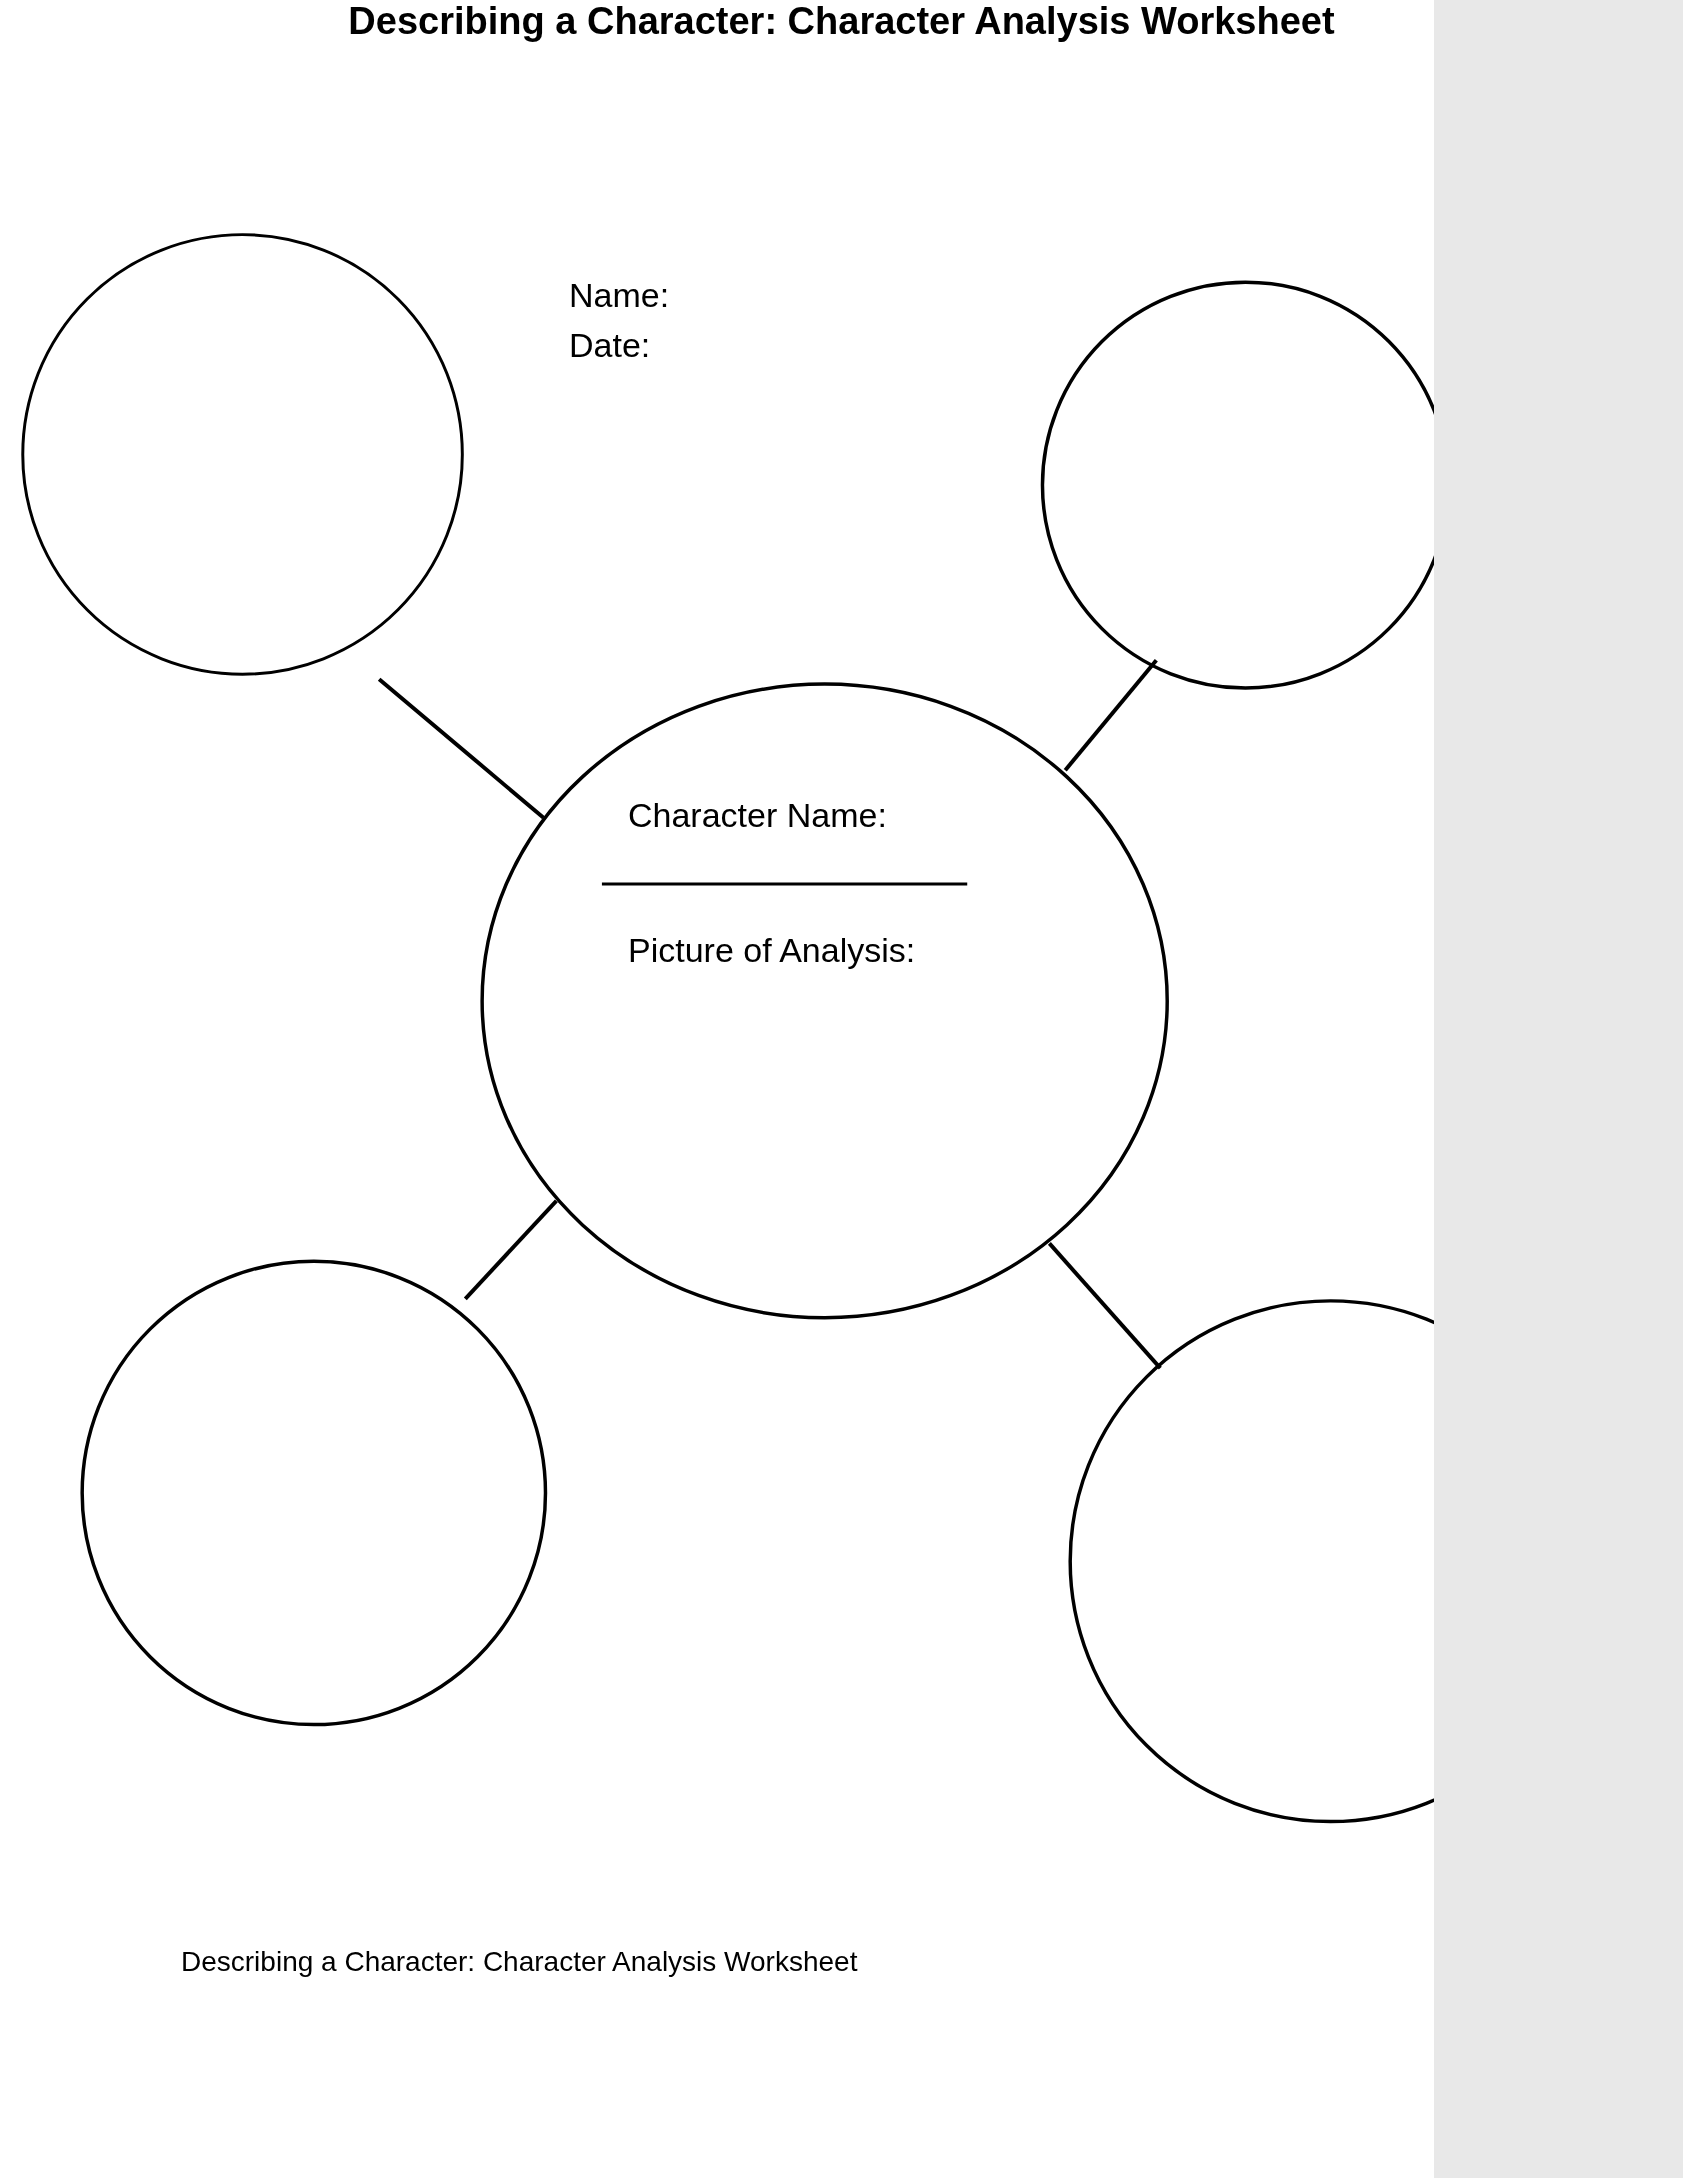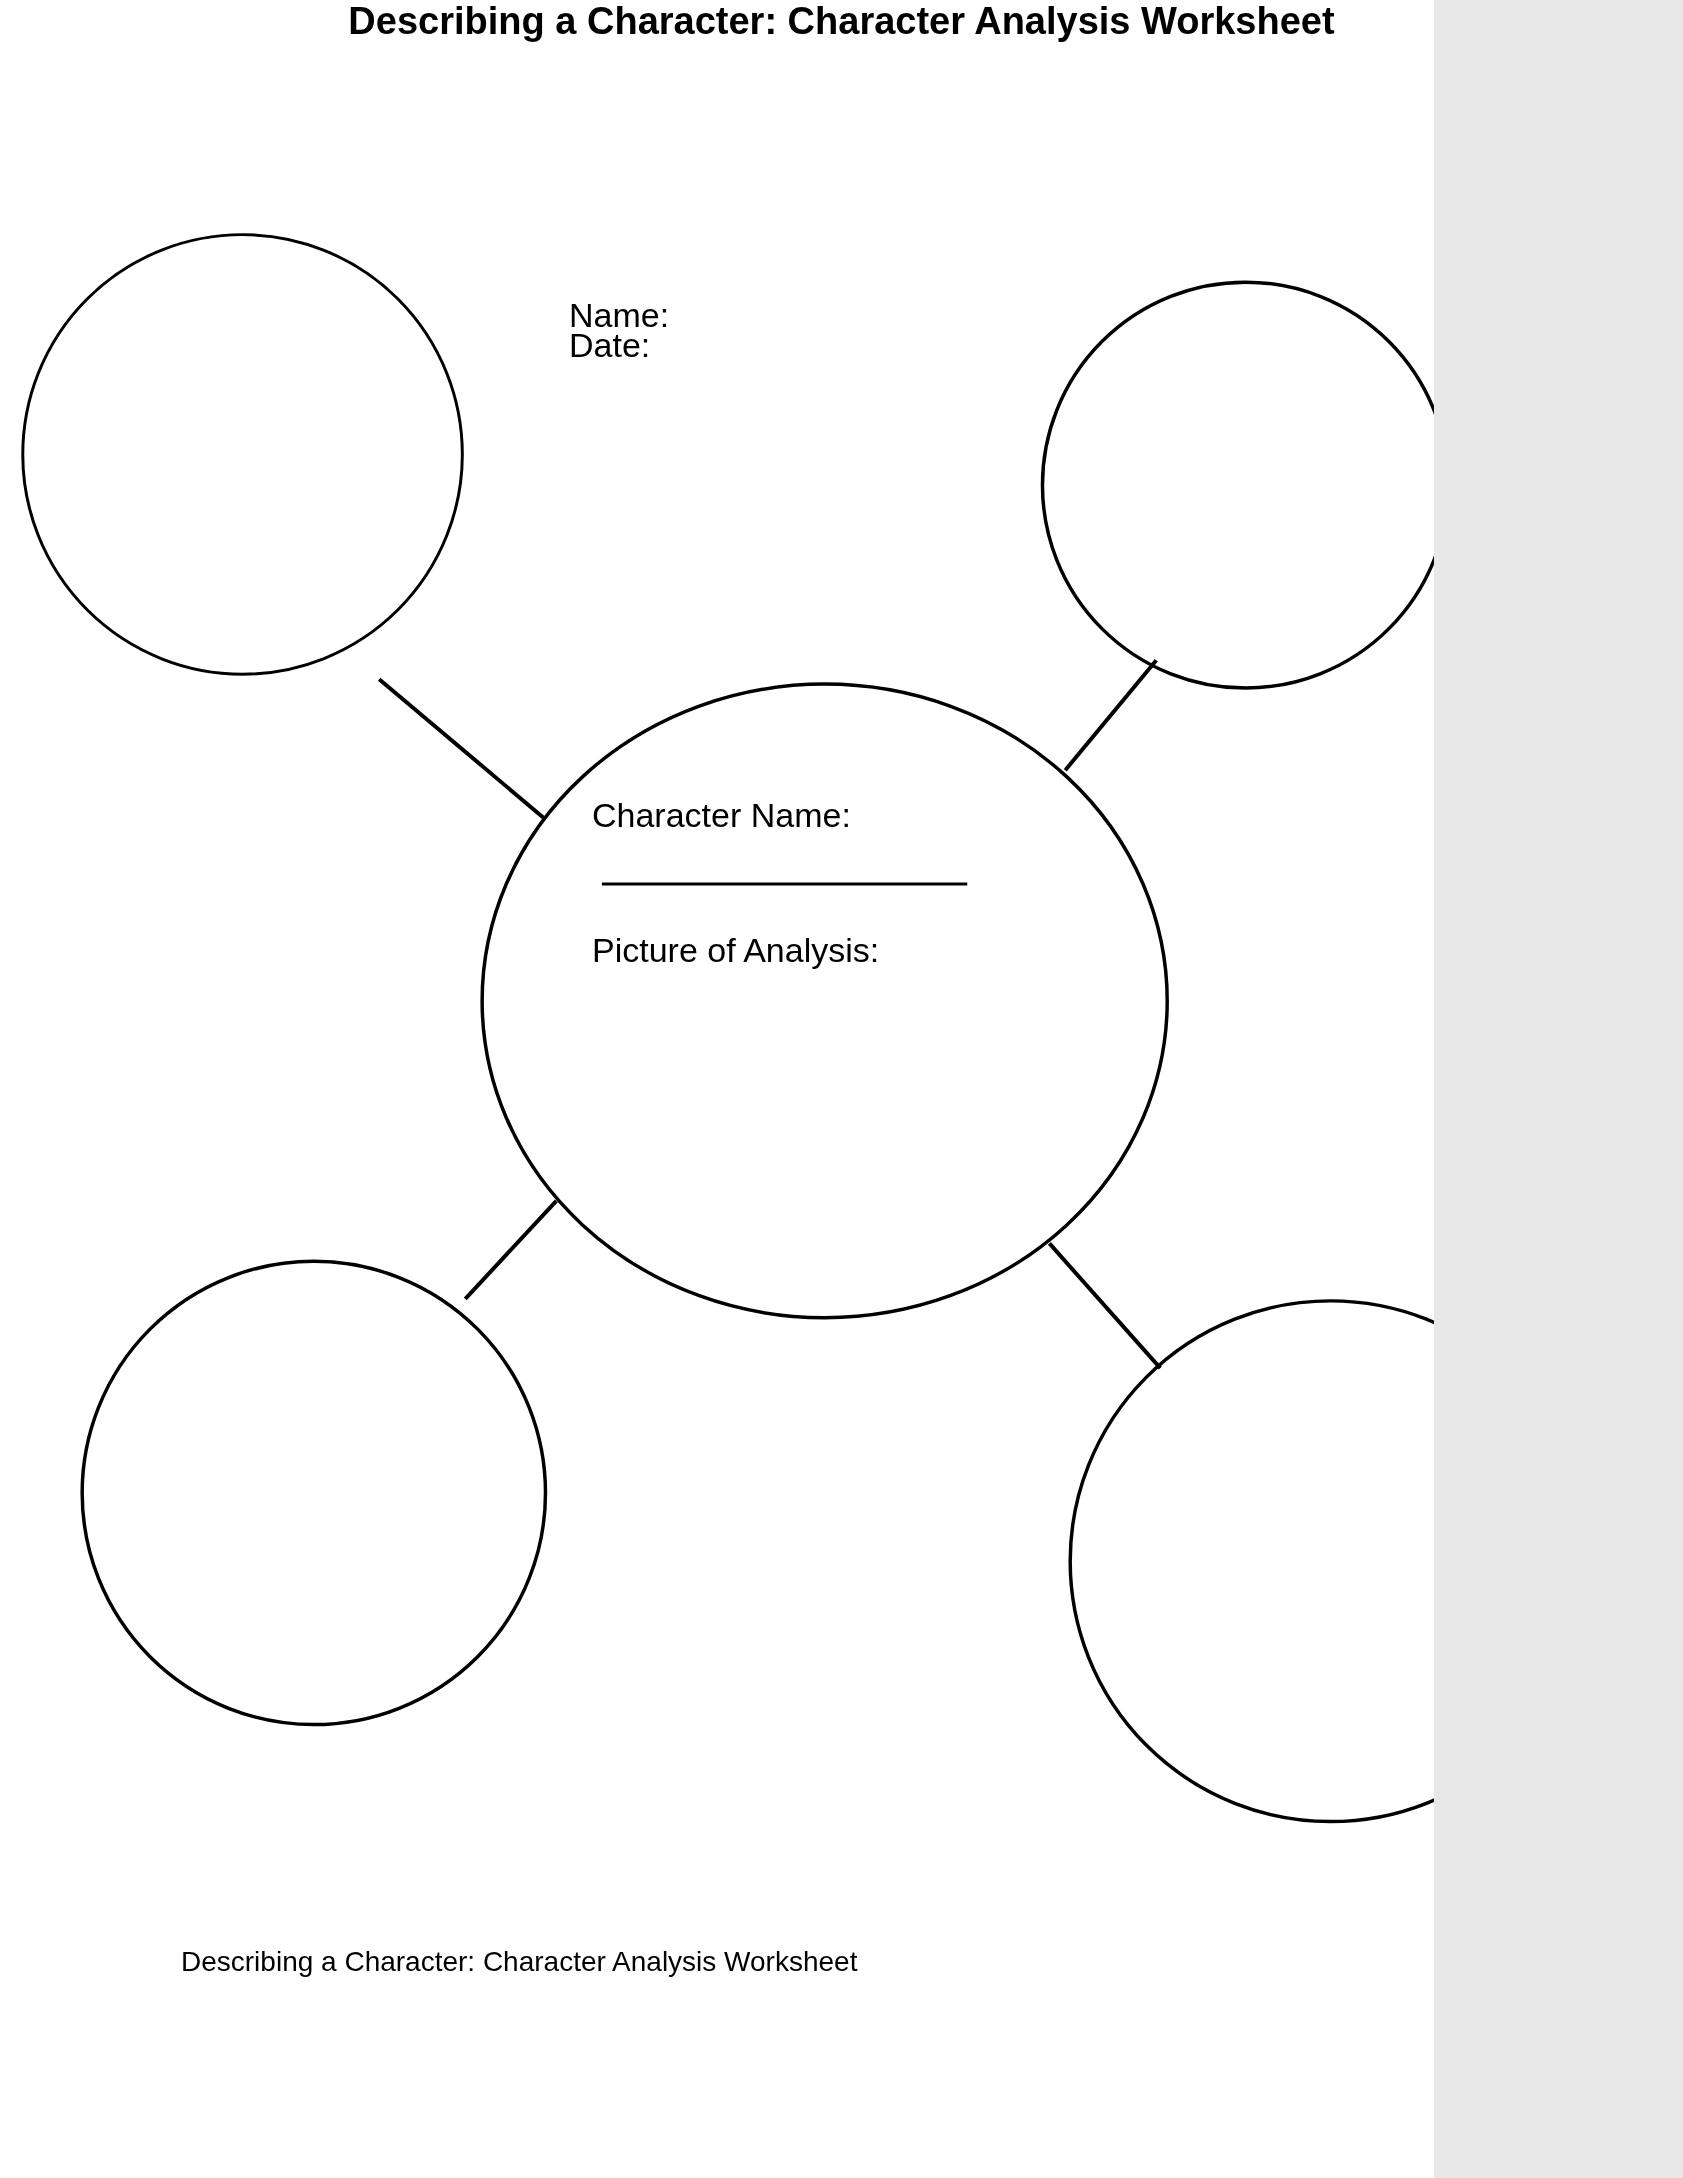--- a/index.html
+++ b/index.html
@@ -20,23 +20,23 @@
   .diagram-svg * { fill: none; stroke: #000000; }
   .txt { position: absolute; white-space: nowrap; }
   .title {
     left: 0; top: 203; width: 1683px;
     text-align: center;
     font-size: 38px;
     font-weight: bold;
     letter-spacing: 0px;
   }
   .meta-label { left: 569px; font-size: 34px; }
-  .name-label { top: 296px; }
+  .name-label { top: 276px; }
   .date-label { top: 326px; }
-  .bubble-label { left: 592px; font-size: 34px; }
+  .bubble-label { left: 628px; font-size: 34px; }
   .character-name-label { top: 796px; }
   .picture-label { top: 931px; }
   .footer {
     left: 181px; top: 1946px;
     font-size: 28px;
   }
 </style>
 </head>
 <body>
 

